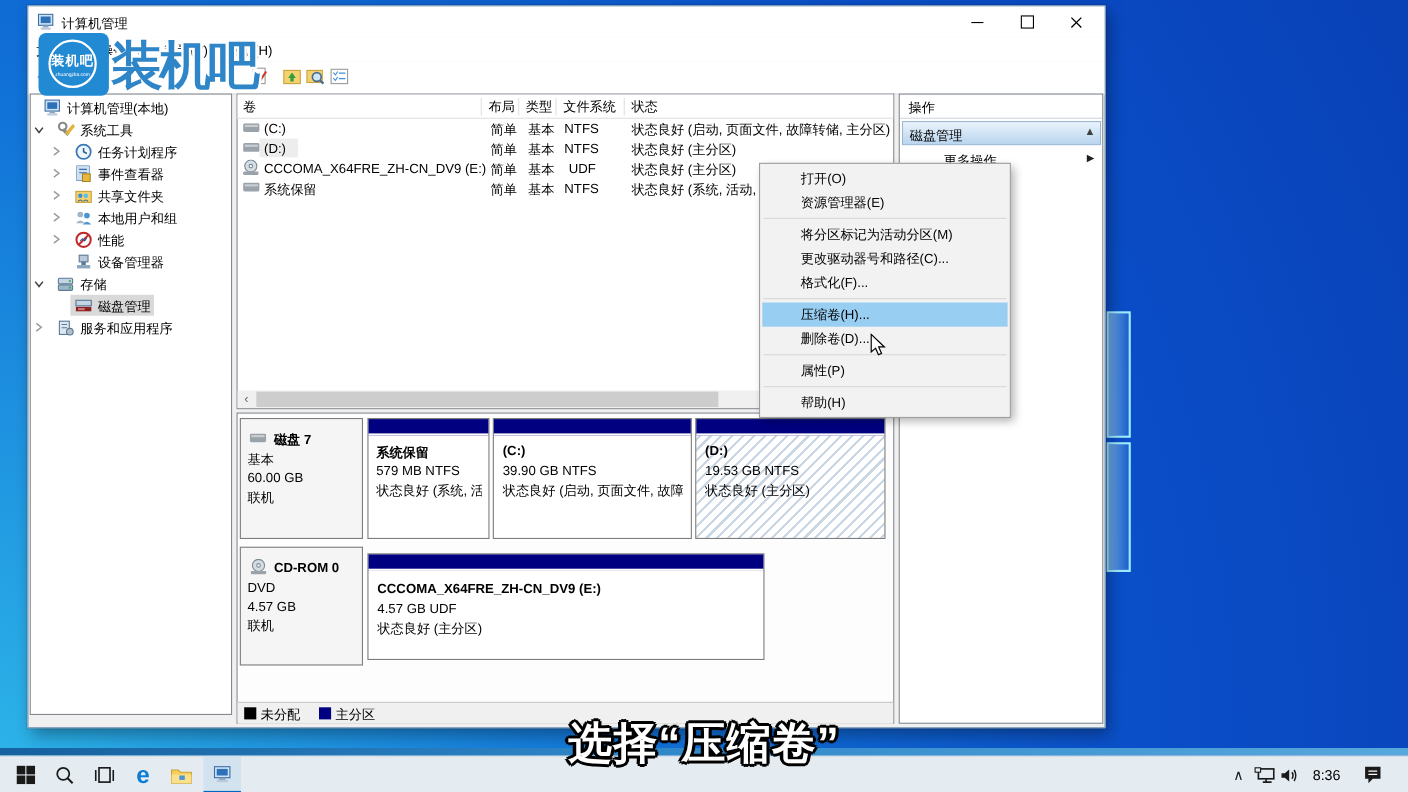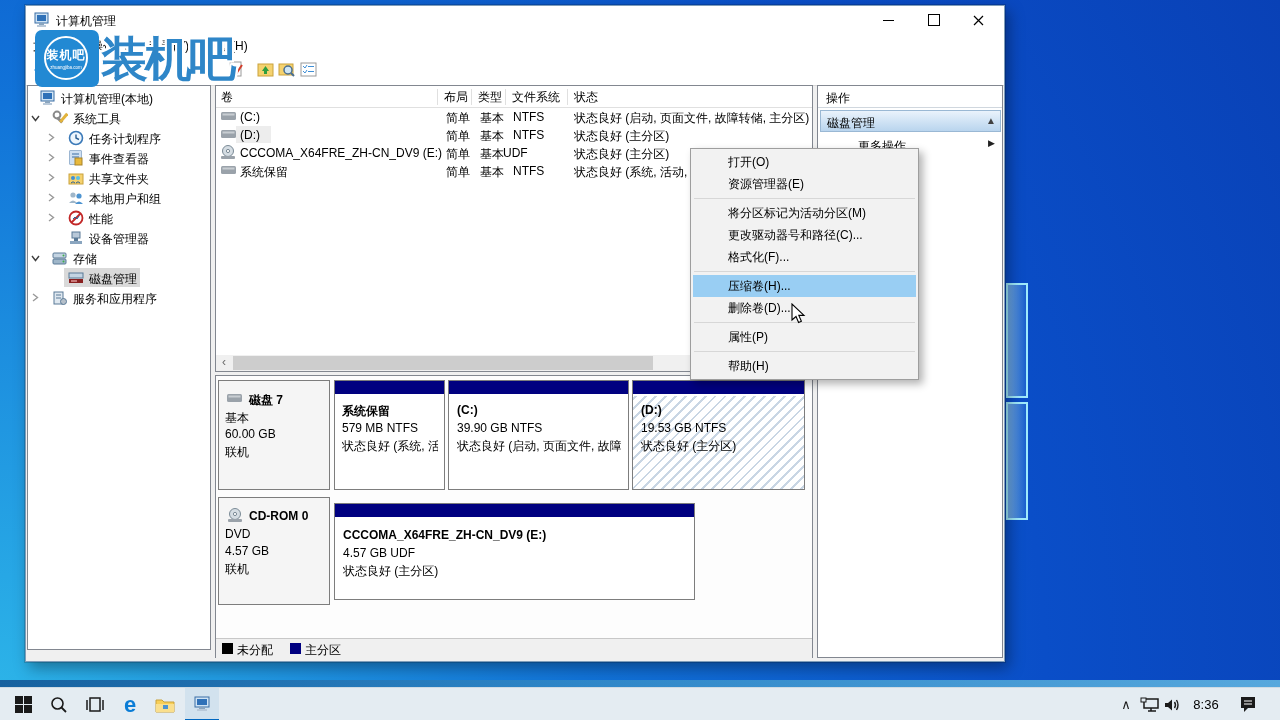--- a/index.html
+++ b/index.html
@@ -289,21 +289,21 @@
   </div>
   <div class="abs" style="left:216px;top:144px;width:596px;height:18px">
     <svg class="abs" style="left:4px;top:1px" width="16" height="15">
         <circle cx="8" cy="6" r="5.5" fill="#d5dde3" stroke="#7a8a96"></circle>
         <circle cx="8" cy="6" r="1.6" fill="#fff" stroke="#7a8a96"></circle>
         <rect x="1" y="11" width="14" height="3" rx="1" fill="#9aa2aa"></rect>
       </svg>
     <span class="t" style="left:24px;top:2px">CCCOMA_X64FRE_ZH-CN_DV9 (E:)</span>
     <span class="t" style="left:230px;top:2px">简单</span>
     <span class="t" style="left:264px;top:2px">基本</span>
-    <span class="t" style="left:287px;top:2px">UDF</span>
+    <span class="t" style="left:301px;top:2px">UDF</span>
     <span class="t clip" style="left:358px;top:2px;width:236px">状态良好 (主分区)</span>
   </div>
   <div class="abs" style="left:216px;top:162px;width:596px;height:18px">
     <svg class="abs" style="left:5px;top:4px" width="15" height="9">
         <rect x="0" y="0" width="15" height="8" rx="1.5" fill="#9aa2aa"></rect>
         <rect x="1.5" y="1.5" width="12" height="2" fill="#c8cdd2"></rect>
       </svg>
     <span class="t" style="left:24px;top:2px">系统保留</span>
     <span class="t" style="left:230px;top:2px">简单</span>
     <span class="t" style="left:264px;top:2px">基本</span>
@@ -406,20 +406,21 @@
 
   <div class="badge">
     <div class="circ">
       <div class="b" style="color:#fff;font-size:12px;margin-top:9px;letter-spacing:1px">装机吧</div>
       <div style="color:#fff;font-size:4.5px;margin-top:1px">zhuangjiba.com</div>
     </div>
   </div>
   <div class="wmbig">装机吧</div>
 
   <div class="bluestrip"></div>
+  <div class="subtt">选择“压缩卷”</div>
 
   <div class="taskbar">
     <div class="tbi" style="left:6px;width:34px">
       <svg width="17" height="17">
         <rect x="0" y="0" width="8" height="8" fill="#1a1a1a"></rect>
           <rect x="9" y="0" width="8" height="8" fill="#1a1a1a"></rect>
         <rect x="0" y="9" width="8" height="8" fill="#1a1a1a"></rect>
           <rect x="9" y="9" width="8" height="8" fill="#1a1a1a"></rect>
       </svg>
     </div>

